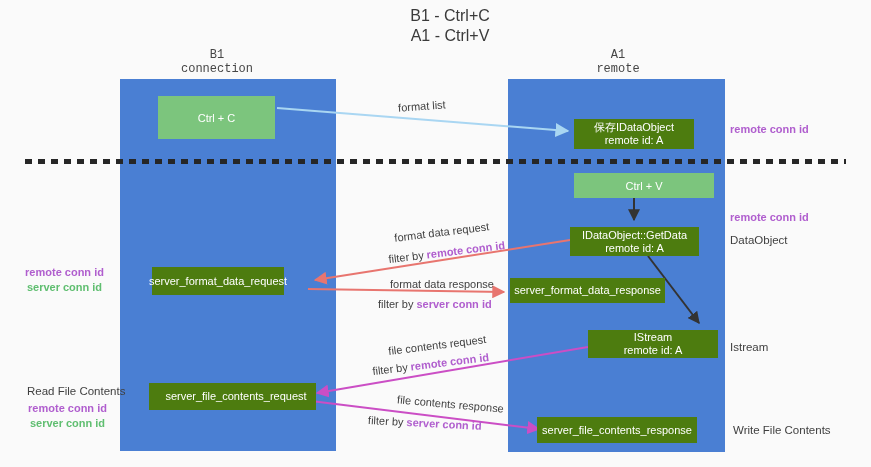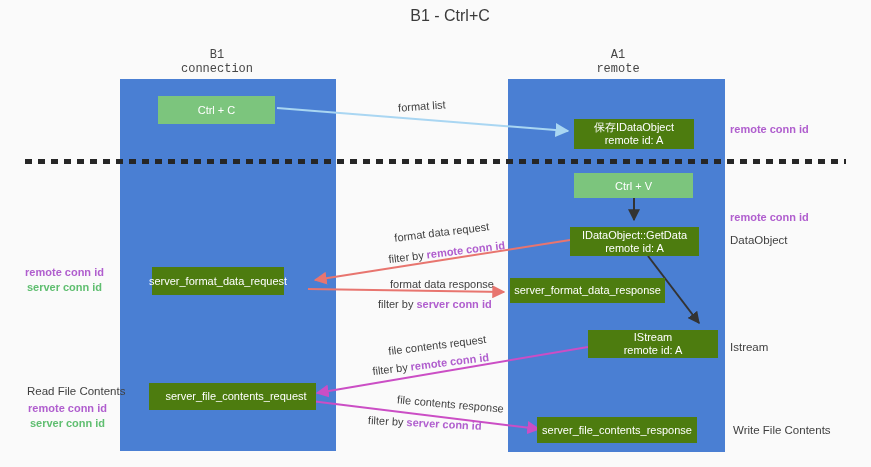--- a/index.html
+++ b/index.html
@@ -45,20 +45,21 @@
   svg.arrows{position:absolute; left:0; top:0; z-index:2; pointer-events:none;}
   .node,.lbl{z-index:3;}
 </style>
 </head>
 <body>
 
 <div id="canvas">
 
   <div class="abs title">
     <div>B1 - Ctrl+C</div>
+    <div>A1 - Ctrl+V</div>
   </div>
 
   <div class="abs lane-header" style="left:149px;">
     <div>B1</div>
     <div>connection</div>
   </div>
   <div class="abs lane-header" style="left:550px;">
     <div>A1</div>
     <div>remote</div>
   </div>
@@ -85,30 +86,30 @@
     </defs>
     <line x1="277" y1="108" x2="568" y2="131" stroke="#a9d6f2" stroke-width="2" marker-end="url(#mblue)"></line>
     <line x1="634" y1="198" x2="634" y2="220" stroke="#333333" stroke-width="2" marker-end="url(#mblack)"></line>
     <line x1="648" y1="256" x2="699" y2="323" stroke="#333333" stroke-width="2" marker-end="url(#mblack)"></line>
     <line x1="570" y1="240" x2="315" y2="280" stroke="#e8756f" stroke-width="2" marker-end="url(#mred)"></line>
     <line x1="308" y1="289" x2="504" y2="292" stroke="#e8756f" stroke-width="2" marker-end="url(#mred)"></line>
     <line x1="588" y1="347" x2="317" y2="393" stroke="#cb4ec5" stroke-width="2" marker-end="url(#mmag)"></line>
     <line x1="311" y1="401" x2="539" y2="429" stroke="#cb4ec5" stroke-width="2" marker-end="url(#mmag)"></line>
   </svg>
 
-  <div class="node green" style="left:158px; top:96px; width:117px; height:28px;">
+  <div class="node green" style="left:158px; top:96px; width:117px; height:43px;">
     <span>Ctrl + C</span>
   </div>
 
   <div class="node orange" style="left:574px; top:119px; width:120px; height:30px;">
     <span>保存IDataObject</span>
     <span>remote id: A</span>
   </div>
 
-  <div class="node green" style="left:574px; top:173px; width:119px; height:25px;">
+  <div class="node green" style="left:574px; top:173px; width:140px; height:25px;">
     <span>Ctrl + V</span>
   </div>
 
   <div class="node orange" style="left:570px; top:227px; width:129px; height:29px;">
     <span>IDataObject::GetData</span>
     <span>remote id: A</span>
   </div>
 
   <div class="node orange" style="left:152px; top:267px; width:132px; height:28px;">
     <span>server_format_data_request</span>

